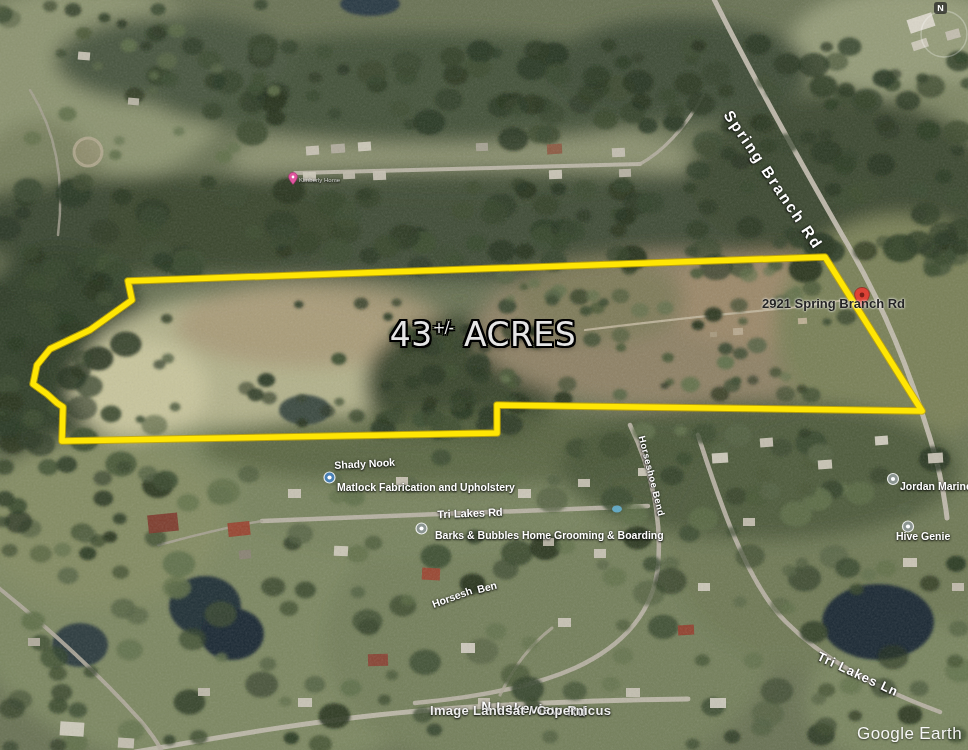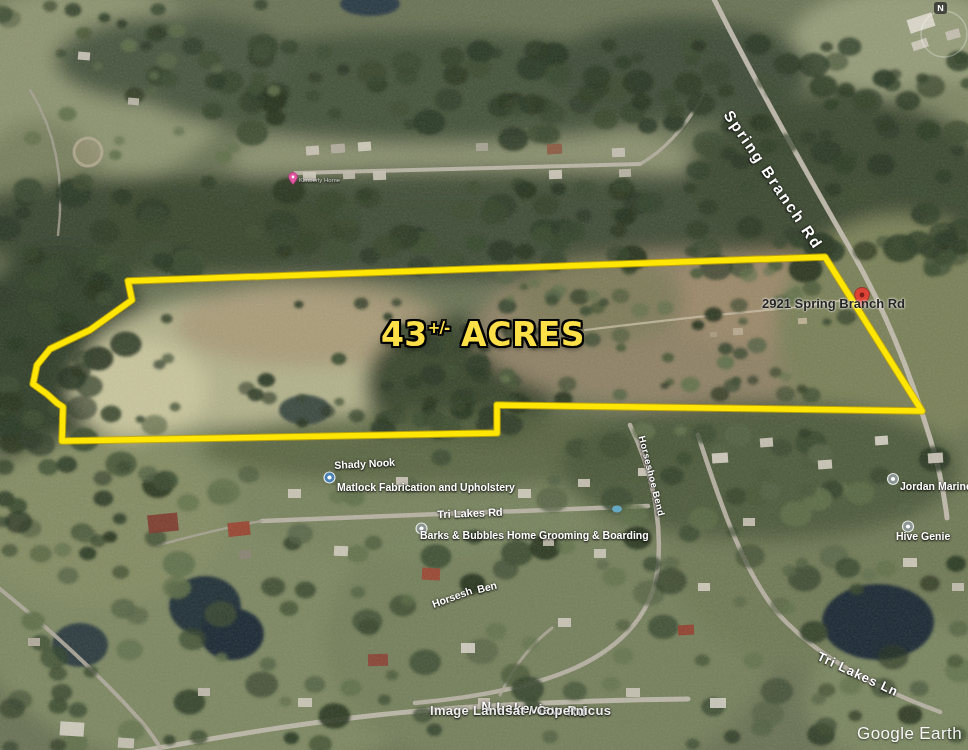--- a/index.html
+++ b/index.html
@@ -6,32 +6,32 @@
   .stage{position:relative;width:968px;height:750px;overflow:hidden;
          font-family:"Liberation Sans",sans-serif;background:#6a7355;}
   .stage svg{position:absolute;left:0;top:0;display:block;}
   .lbl{position:absolute;color:#fff;white-space:nowrap;
        text-shadow:0 1px 2px rgba(0,0,0,.9),0 0 3px rgba(0,0,0,.65);}
   .road{font-weight:bold;}
   .biz{font-size:10.5px;font-weight:bold;}
   #spring-branch{left:773px;top:180px;font-size:15.5px;letter-spacing:2px;
        transform:translate(-50%,-50%) rotate(56deg);}
   #acres{left:483px;top:334px;transform:translate(-50%,-50%);
-       font-family:"DejaVu Sans","Liberation Sans",sans-serif;font-weight:bold;
-       font-size:33px;color:#fde047;letter-spacing:.5px;
+       font-family:"DejaVu Sans","Liberation Sans",sans-serif;font-weight:normal;
+       font-size:33px;color:#e5e5e5;letter-spacing:.5px;
        text-shadow:-2px -2px 0 #000,2px -2px 0 #000,-2px 2px 0 #000,2px 2px 0 #000,
                    -2px 0 0 #000,2px 0 0 #000,0 -2px 0 #000,0 2px 0 #000,0 3px 5px rgba(0,0,0,.5);}
   #acres .sup{font-size:15px;vertical-align:13px;letter-spacing:-1px;}
   #address{left:762px;top:296px;font-size:13px;font-weight:bold;color:#242424;
        text-shadow:0 0 2px rgba(255,255,255,.9),0 0 3px rgba(255,255,255,.7);}
   #shady-nook{left:334px;top:459px;transform:rotate(-3deg);transform-origin:left top;}
   #matlock{left:337px;top:481px;text-align:center;}
   #tri-lakes-rd{left:470px;top:513px;font-size:11px;
        transform:translate(-50%,-50%) rotate(-2deg);}
-  #barks{left:420px;top:529px;}
+  #barks{left:435px;top:529px;}
   #jordan{left:900px;top:480px;}
   #hive{left:896px;top:530px;}
   #horseshoe-v{left:652px;top:476px;font-size:9.5px;letter-spacing:.5px;
        transform:translate(-50%,-50%) rotate(76deg);}
   #horseshoe-l1{left:452px;top:597px;font-size:10.5px;
        transform:translate(-50%,-50%) rotate(-20deg);}
   #horseshoe-l2{left:487px;top:587px;font-size:10.5px;
        transform:translate(-50%,-50%) rotate(-14deg);}
   #tri-lakes-ln{left:858px;top:674px;font-size:13px;letter-spacing:1px;
        transform:translate(-50%,-50%) rotate(25deg);}

